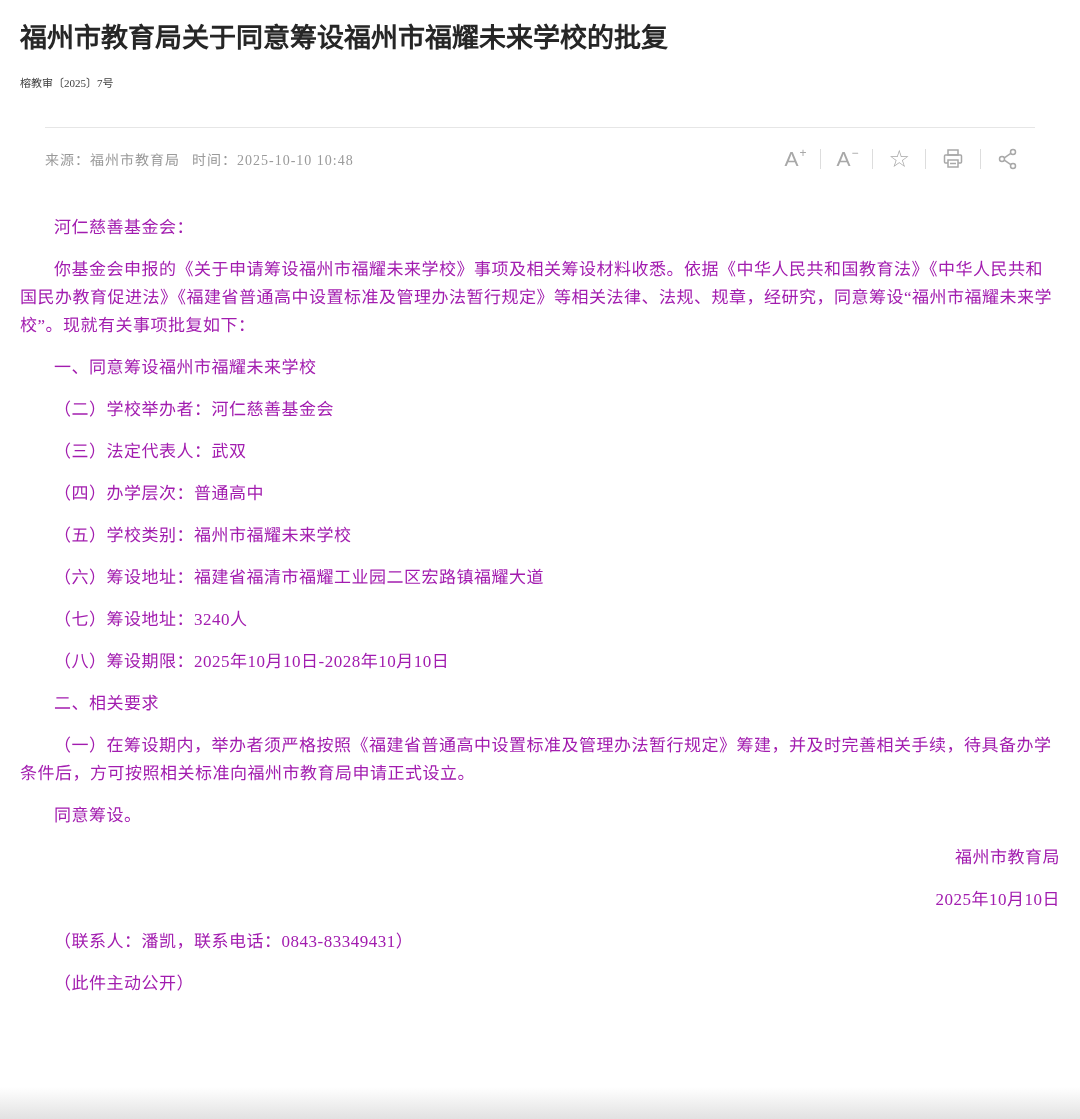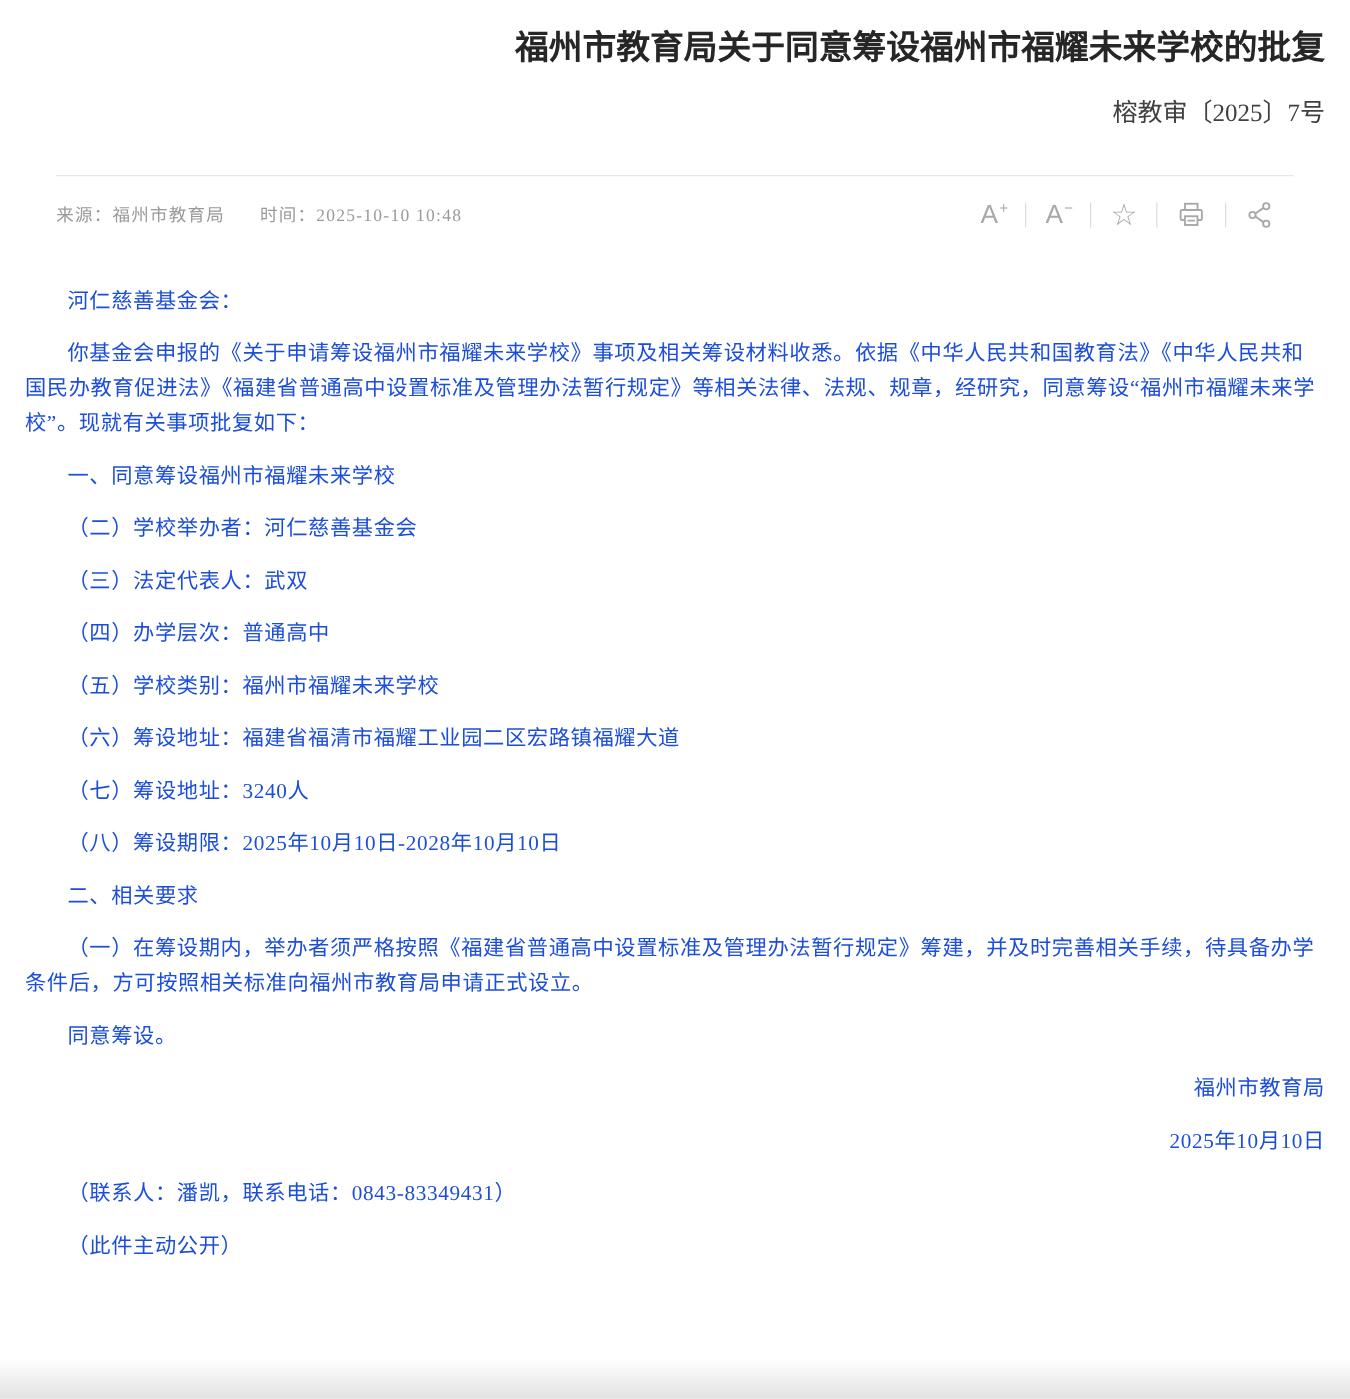--- a/index.html
+++ b/index.html
@@ -7,63 +7,63 @@
   body {
     background: #ffffff;
     font-family: "Liberation Serif", "DejaVu Serif", serif;
     color: #3d3d3d;
     position: relative;
     overflow: hidden;
   }
   .page { padding: 0 20px; height: 100%; position: relative; }
 
   
-  .doc-header { text-align: right; }
+  .doc-header { text-align: left; }
   .doc-title {
     padding-top: 20px;
     font-size: 27px;
     font-weight: bold;
     color: #262626;
     line-height: 1.4;
   }
   .doc-number {
     margin-top: 16px;
-    font-size: 20px;
+    font-size: 11px;
     color: #404040;
   }
 
   
   .meta-divider { height: 1px; background: #e6e6e6; margin: 37px 25px 0 25px; }
   .meta-row {
     margin-top: 12px;
     padding: 0 25px;
     height: 38px;
     display: flex;
     justify-content: space-between;
     align-items: center;
   }
   .meta-left { font-size: 14px; color: #9a9a9a; letter-spacing: 1px; }
-  .meta-left .meta-time-label { margin-left: 28px; }
+  .meta-left .meta-time-label { margin-left: 12px; }
   .toolbar { display: flex; align-items: center; }
   .tool-btn {
     background: none; border: none; cursor: pointer;
     color: #a8a8a8;
     font-family: "Liberation Sans", "DejaVu Sans", sans-serif;
     font-size: 21px;
     line-height: 1;
     padding: 0 15px;
     display: flex; align-items: center;
   }
   .tool-btn sup { font-size: 12px; line-height: 1; position: relative; top: -6px; left: 1px; }
   .tool-btn .star-glyph { font-family: "DejaVu Sans", sans-serif; font-size: 24px; }
   .tool-sep { width: 1px; height: 20px; background: #dddddd; }
   .tool-btn svg { display: block; }
 
   
-  .article { margin-top: 36px; font-size: 17px; color: #1d4ed8; }
+  .article { margin-top: 36px; font-size: 17px; color: #a21caf; }
   .article p {
     line-height: 28px;
     margin: 14px 0;
     text-indent: 2em;
     letter-spacing: 0.5px;
   }
   .article p.align-right { text-align: right; text-indent: 0; }
 
   
   .bottom-fade {

